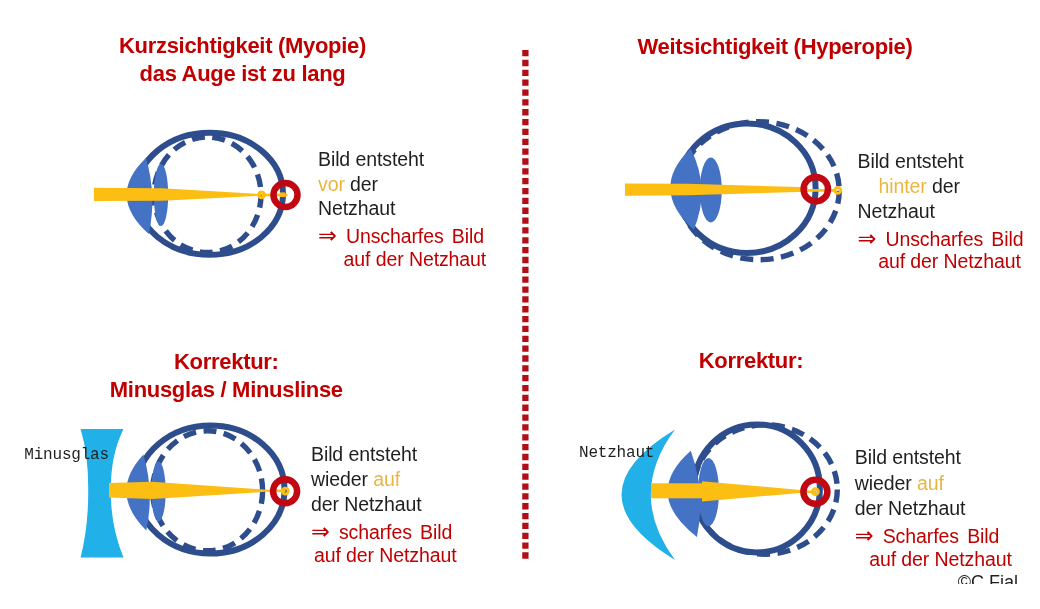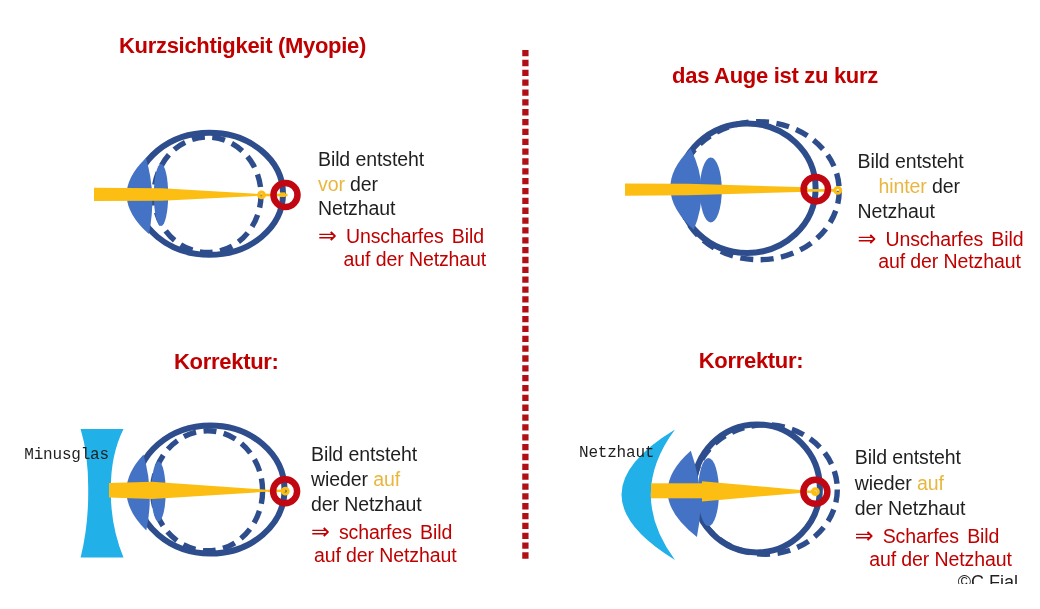--- a/index.html
+++ b/index.html
@@ -79,24 +79,26 @@
       <ellipse class="eyefill" cx="708.5" cy="492" rx="10.5" ry="34" data-name="lens"></ellipse>
       <rect class="beam" x="651" y="483.3" width="58" height="15" data-name="light-beam-entry"></rect>
       <path class="beam" d="M702,481.2 L806,490.6 L806,492.4 L702,501.5 Z" data-name="light-beam"></path>
       <rect class="beam" x="804" y="490.5" width="12" height="2.5" data-name="light-ray-line"></rect>
       <circle class="donut" cx="815.4" cy="491.7" r="2.9" stroke-width="3" data-name="focal-point-dot"></circle>
       <circle class="ring" cx="815.4" cy="491.7" r="12" stroke-width="6.4" data-name="retina-marker-ring"></circle>
     </g>
   </svg>
 
   <div class="txt title" style="left:242.5px;top:35.4px;" data-name="myopia-title-line1">Kurzsichtigkeit (Myopie)</div>
+  <div class="txt title" style="left:242.5px;top:63.4px;" data-name="myopia-title-line2">das Auge ist zu lang</div>
 
-  <div class="txt title" style="left:775px;top:65.4px;" data-name="hyperopia-title-line2">das Auge ist zu kurz</div>
+  <div class="txt title" style="left:775px;top:36.4px;" data-name="hyperopia-title-line1">Weitsichtigkeit (Hyperopie)</div>
 
   <div class="txt title" style="left:226.3px;top:350.9px;" data-name="minus-title-line1">Korrektur:</div>
+  <div class="txt title" style="left:226.3px;top:378.8px;" data-name="minus-title-line2">Minusglas / Minuslinse</div>
 
   <div class="txt title" style="left:751px;top:349.9px;" data-name="plus-title-line1">Korrektur:</div>
 
   <div class="txt body" style="left:318.0px;top:149.8px;" data-name="myopia-note-line1">Bild entsteht</div>
   <div class="txt body" style="left:318.0px;top:174.6px;text-align:center;" data-name="myopia-note-line2"><span data-name="note-pre"></span><span class="hl" data-name="note-highlight">vor</span><span data-name="note-post"> der</span></div>
   <div class="txt body" style="left:318.0px;top:199.2px;" data-name="myopia-note-line3">Netzhaut</div>
   <div class="txt body red ws4" style="left:318.0px;top:224.5px;" data-name="myopia-note-line4"><span data-name="arrow-icon">⇒ </span><span data-name="note-result">Unscharfes Bild</span></div>
   <div class="txt body red ws5" style="left:343.6px;top:249.8px;" data-name="myopia-note-line5">auf der Netzhaut</div>
 
   <div class="txt body" style="left:857.5px;top:152.1px;" data-name="hyperopia-note-line1">Bild entsteht</div>

